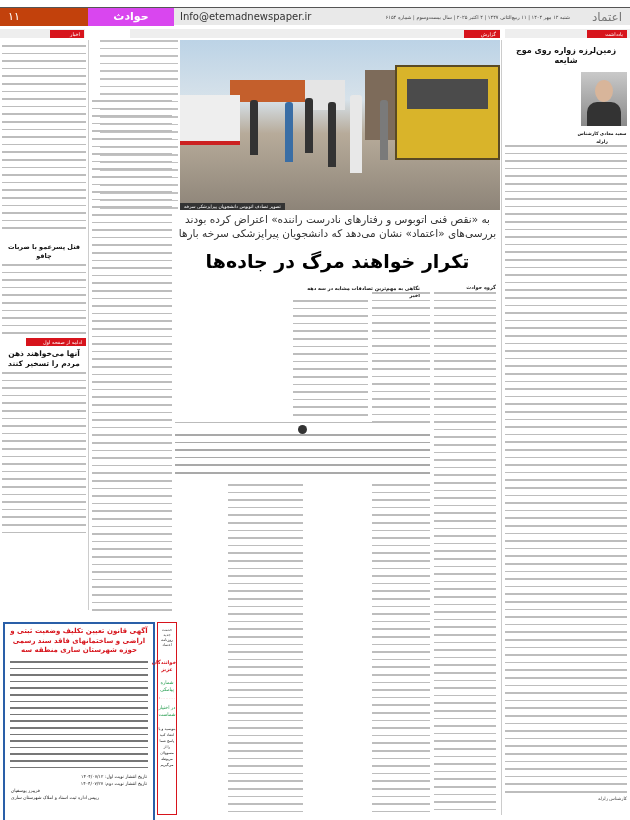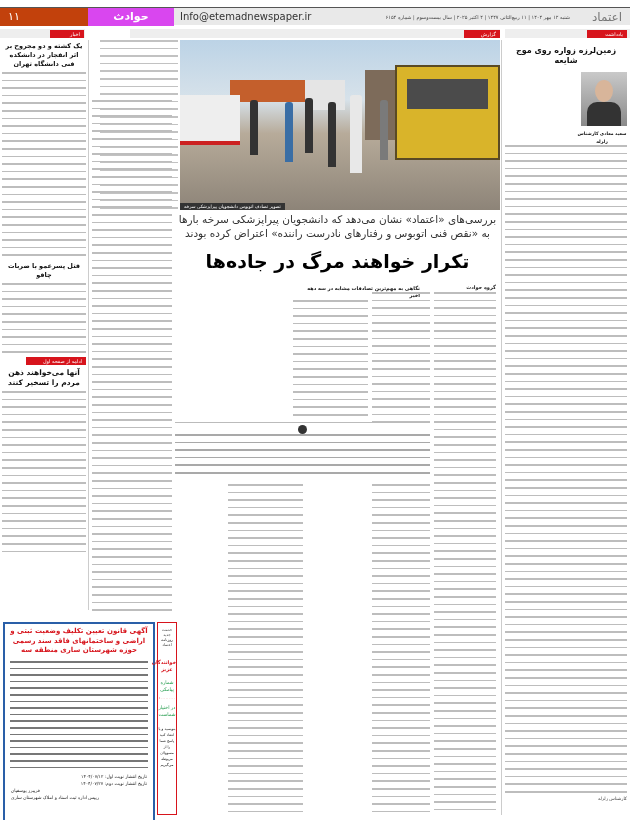--- a/index.html
+++ b/index.html
@@ -68,22 +68,22 @@
   <div class="person" style="left:105px;top:62px;height:60px;background:#3a6ea5"></div>
   <div class="person" style="left:125px;top:58px;height:55px"></div>
   <div class="person" style="left:148px;top:62px;height:65px"></div>
   <div class="person" style="left:170px;top:55px;height:78px;background:#e8e8e8;width:12px"></div>
   <div class="person" style="left:200px;top:60px;height:60px;background:#7a7a7a"></div>
   <div class="caption">تصویر تصادف اتوبوس دانشجویان پیراپزشکی سرخه</div>
 </div>
 <div class="col" style="left:100px;top:40px;width:78px;height:170px;background:repeating-linear-gradient(180deg,#c2c2c2 0 1.6px,transparent 1.6px 7.6px)"></div>
 
 <div class="hd" style="position:absolute;left:175px;top:212px;width:325px;font-size:10.5px;line-height:14px;font-weight:normal;color:#333">
+  <div>به «نقص فنی اتوبوس و رفتارهای نادرست راننده» اعتراض کرده بودند</div>
   <div>بررسی‌های «اعتماد» نشان می‌دهد که دانشجویان پیراپزشکی سرخه بارها</div>
-  <div>به «نقص فنی اتوبوس و رفتارهای نادرست راننده» اعتراض کرده بودند</div>
 </div>
 <div class="hd" style="position:absolute;left:175px;top:247px;width:325px;font-size:19px;line-height:28px;color:#000">تکرار خواهند مرگ در جاده‌ها</div>
 
 <div style="position:absolute;right:134px;top:284px;font-size:5px;font-weight:bold;color:#222">گروه حوادث</div>
 <div style="position:absolute;left:300px;top:285px;width:120px;font-size:5px;line-height:7px;font-weight:bold;color:#111">نگاهی به مهم‌ترین تصادفات مشابه در سه دهه اخیر</div>
 
 <div class="col" style="right:134px;top:292px;width:62px;height:520px;background:repeating-linear-gradient(180deg,#bdbdbd 0 1.6px,transparent 1.6px 7.6px)"></div>
 <div class="col" style="right:200px;top:292px;width:58px;height:130px;background:repeating-linear-gradient(180deg,#bdbdbd 0 1.6px,transparent 1.6px 7.6px)"></div>
 <div class="col" style="right:262px;top:300px;width:75px;height:122px;background:repeating-linear-gradient(180deg,#bdbdbd 0 1.6px,transparent 1.6px 7.6px)"></div>
 <div class="col" style="left:175px;top:212px;width:0"></div>
@@ -93,23 +93,22 @@
   <div style="height:40px;background:repeating-linear-gradient(180deg,#a9a9a9 0 1.6px,transparent 1.6px 7.6px)"></div>
 </div>
 <div class="col" style="right:200px;top:484px;width:58px;height:330px;background:repeating-linear-gradient(180deg,#bdbdbd 0 1.6px,transparent 1.6px 7.6px)"></div>
 <div class="col" style="left:228px;top:484px;width:75px;height:330px;background:repeating-linear-gradient(180deg,#bdbdbd 0 1.6px,transparent 1.6px 7.6px)"></div>
 <div class="col" style="left:175px;top:210px;width:0"></div>
 
 <div class="col" style="left:92px;top:100px;width:80px;height:515px;background:repeating-linear-gradient(180deg,#bdbdbd 0 1.6px,transparent 1.6px 7.6px)"></div>
 <div class="vsep" style="left:88px;top:40px;height:570px"></div>
 
 <div style="position:absolute;left:2px;top:42px;width:84px">
-  <div class="hd" style="font-size:6.5px;line-height:9px">یک کشته و دو مجروح بر اثر انفجار در دانشکده فنی دانشگاه تهران</div>
   <div style="height:190px;margin-top:3px;background:repeating-linear-gradient(180deg,#bdbdbd 0 1.6px,transparent 1.6px 7.6px)"></div>
-  <div class="hd" style="font-size:6.5px;line-height:9px;margin-top:0">قتل پسرعمو با ضربات چاقو</div>
+  <div class="hd" style="font-size:6.5px;line-height:9px;margin-top:8px">قتل پسرعمو با ضربات چاقو</div>
   <div style="height:70px;margin-top:3px;background:repeating-linear-gradient(180deg,#bdbdbd 0 1.6px,transparent 1.6px 7.6px)"></div>
   <div class="redtag" style="position:relative;width:60px;margin:4px 0 0 24px">ادامه از صفحه اول</div>
   <div class="hd" style="font-size:7.5px;line-height:10px;margin-top:3px">آنها می‌خواهند ذهن مردم را تسخیر کنند</div>
   <div style="height:165px;margin-top:3px;background:repeating-linear-gradient(180deg,#bdbdbd 0 1.6px,transparent 1.6px 7.6px)"></div>
 </div>
 
 <div class="ad" style="left:3px;top:622px;width:152px;height:206px">
   <div class="hd" style="color:#d7141c;font-size:7px;line-height:9.5px;padding:3px 4px">آگهی قانون تعیین تکلیف وضعیت ثبتی و اراضی و ساختمانهای فاقد سند رسمی حوزه شهرستان ساری منطقه سه</div>
   <div style="margin:2px 5px;height:110px;background:repeating-linear-gradient(180deg,#777 0 1.6px,transparent 1.6px 6.6px)"></div>
   <div style="font-size:4.5px;line-height:7px;padding:0 6px;color:#222">

